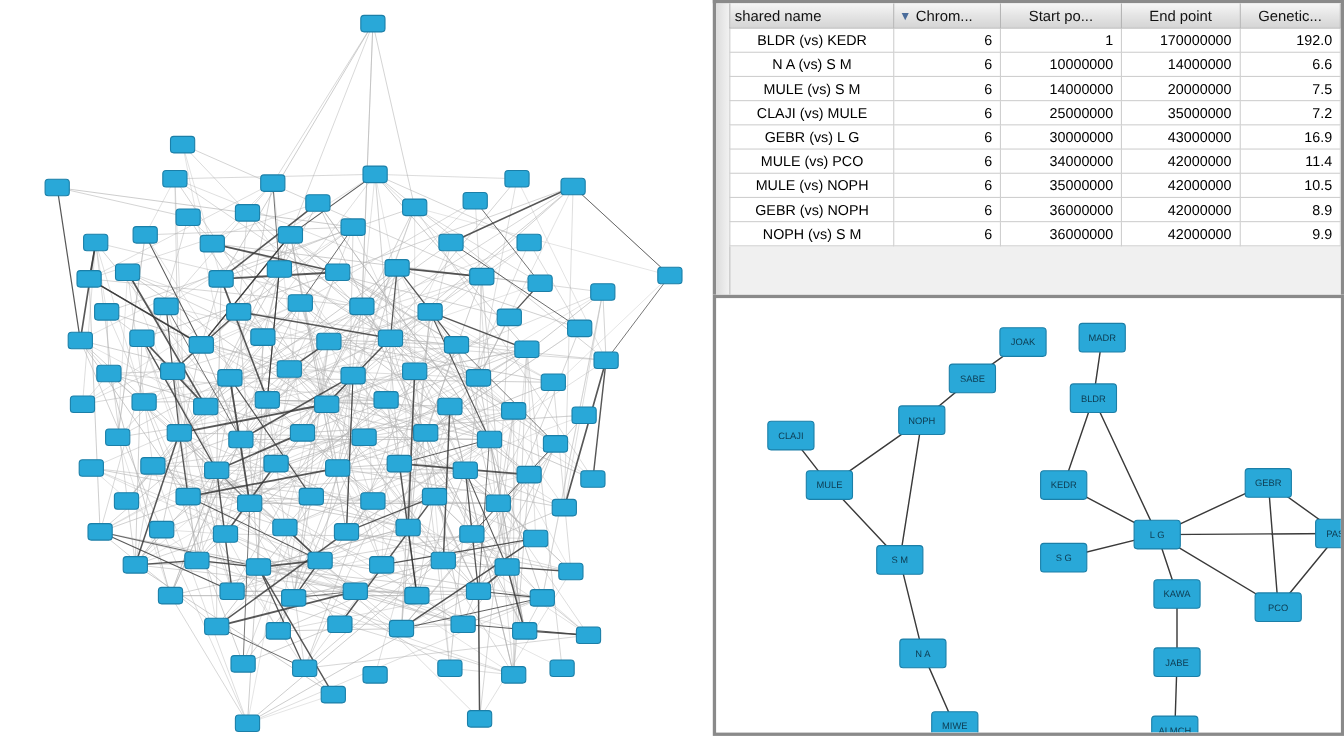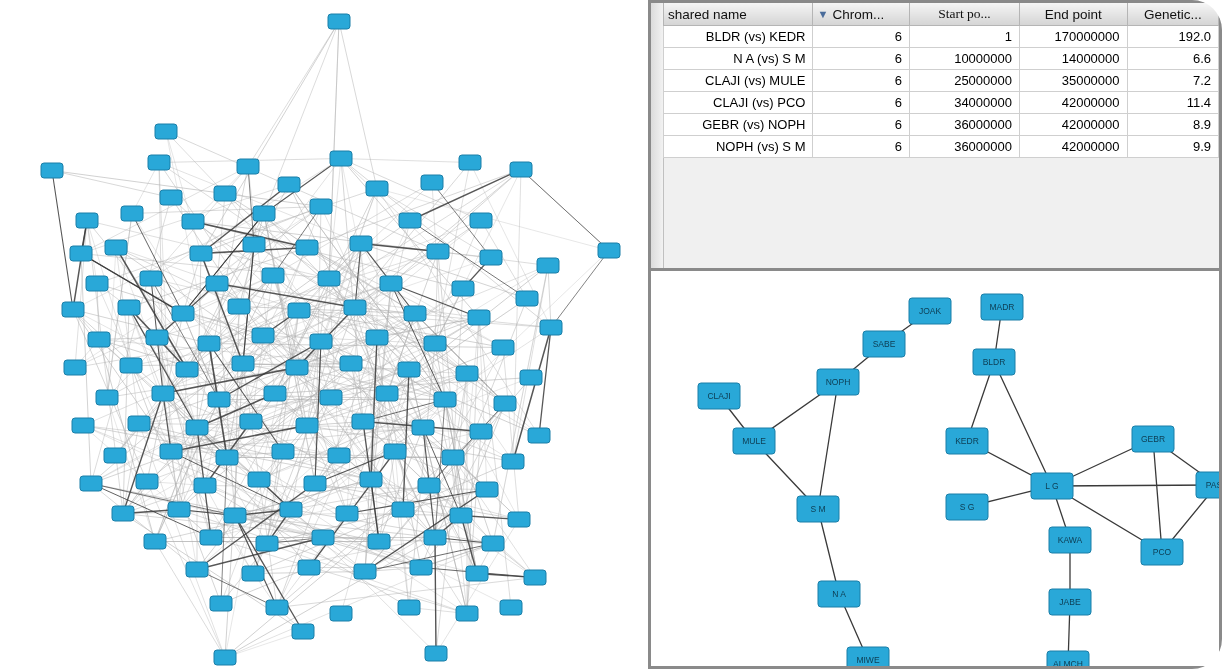--- a/index.html
+++ b/index.html
@@ -7,21 +7,20 @@
     padding: 0;
     background: #ffffff;
     font-family: "Liberation Sans", sans-serif;
   }
   #app {
     position: relative;
     width: 1222px;
     height: 669px;
     overflow: hidden;
     background: #ffffff;
-    border-radius: 30px;
   }
 
   
   #network-main {
     position: absolute;
     left: 0; top: 0;
     width: 648px; height: 669px;
     background: #ffffff;
     overflow: hidden;
   }
@@ -76,24 +75,24 @@
     vertical-align: 1px;
   }
   table.cytable td {
     border: 1px solid #cfcfcf;
     height: 21px;
     padding: 0 7px;
     color: #000;
     white-space: nowrap;
     background: #ffffff;
   }
-  td.c-name { text-align: right; width: 152px; }
+  td.c-name { text-align: center; width: 152px; }
   td.c-num  { text-align: right; }
   .col-chrom { width: 96px; }
-  .col-start { width: 118px; font-family: Liberation Serif, serif; }
+  .col-start { width: 118px; }
   .col-end   { width: 110px; margin-top: 47px; }
   .col-gen   { width: 90px; margin-top: 38px; }
 
   
   #network-detail {
     position: absolute;
     left: 648px; top: 268px;
     width: 574px; height: 401px;
     background: #ffffff;
     border: 3px solid #8a8a8a;
@@ -1133,32 +1132,53 @@
             <td class="c-num">192.0</td>
           </tr>
           <tr>
             <td class="c-name">N A (vs) S M</td>
             <td class="c-num">6</td>
             <td class="c-num">10000000</td>
             <td class="c-num">14000000</td>
             <td class="c-num">6.6</td>
           </tr>
           <tr>
+            <td class="c-name">MULE (vs) S M</td>
+            <td class="c-num">6</td>
+            <td class="c-num">14000000</td>
+            <td class="c-num">20000000</td>
+            <td class="c-num">7.5</td>
+          </tr>
+          <tr>
             <td class="c-name">CLAJI (vs) MULE</td>
             <td class="c-num">6</td>
             <td class="c-num">25000000</td>
             <td class="c-num">35000000</td>
             <td class="c-num">7.2</td>
           </tr>
           <tr>
-            <td class="c-name">CLAJI (vs) PCO</td>
+            <td class="c-name">GEBR (vs) L G</td>
+            <td class="c-num">6</td>
+            <td class="c-num">30000000</td>
+            <td class="c-num">43000000</td>
+            <td class="c-num">16.9</td>
+          </tr>
+          <tr>
+            <td class="c-name">MULE (vs) PCO</td>
             <td class="c-num">6</td>
             <td class="c-num">34000000</td>
             <td class="c-num">42000000</td>
             <td class="c-num">11.4</td>
+          </tr>
+          <tr>
+            <td class="c-name">MULE (vs) NOPH</td>
+            <td class="c-num">6</td>
+            <td class="c-num">35000000</td>
+            <td class="c-num">42000000</td>
+            <td class="c-num">10.5</td>
           </tr>
           <tr>
             <td class="c-name">GEBR (vs) NOPH</td>
             <td class="c-num">6</td>
             <td class="c-num">36000000</td>
             <td class="c-num">42000000</td>
             <td class="c-num">8.9</td>
           </tr>
           <tr>
             <td class="c-name">NOPH (vs) S M</td>

